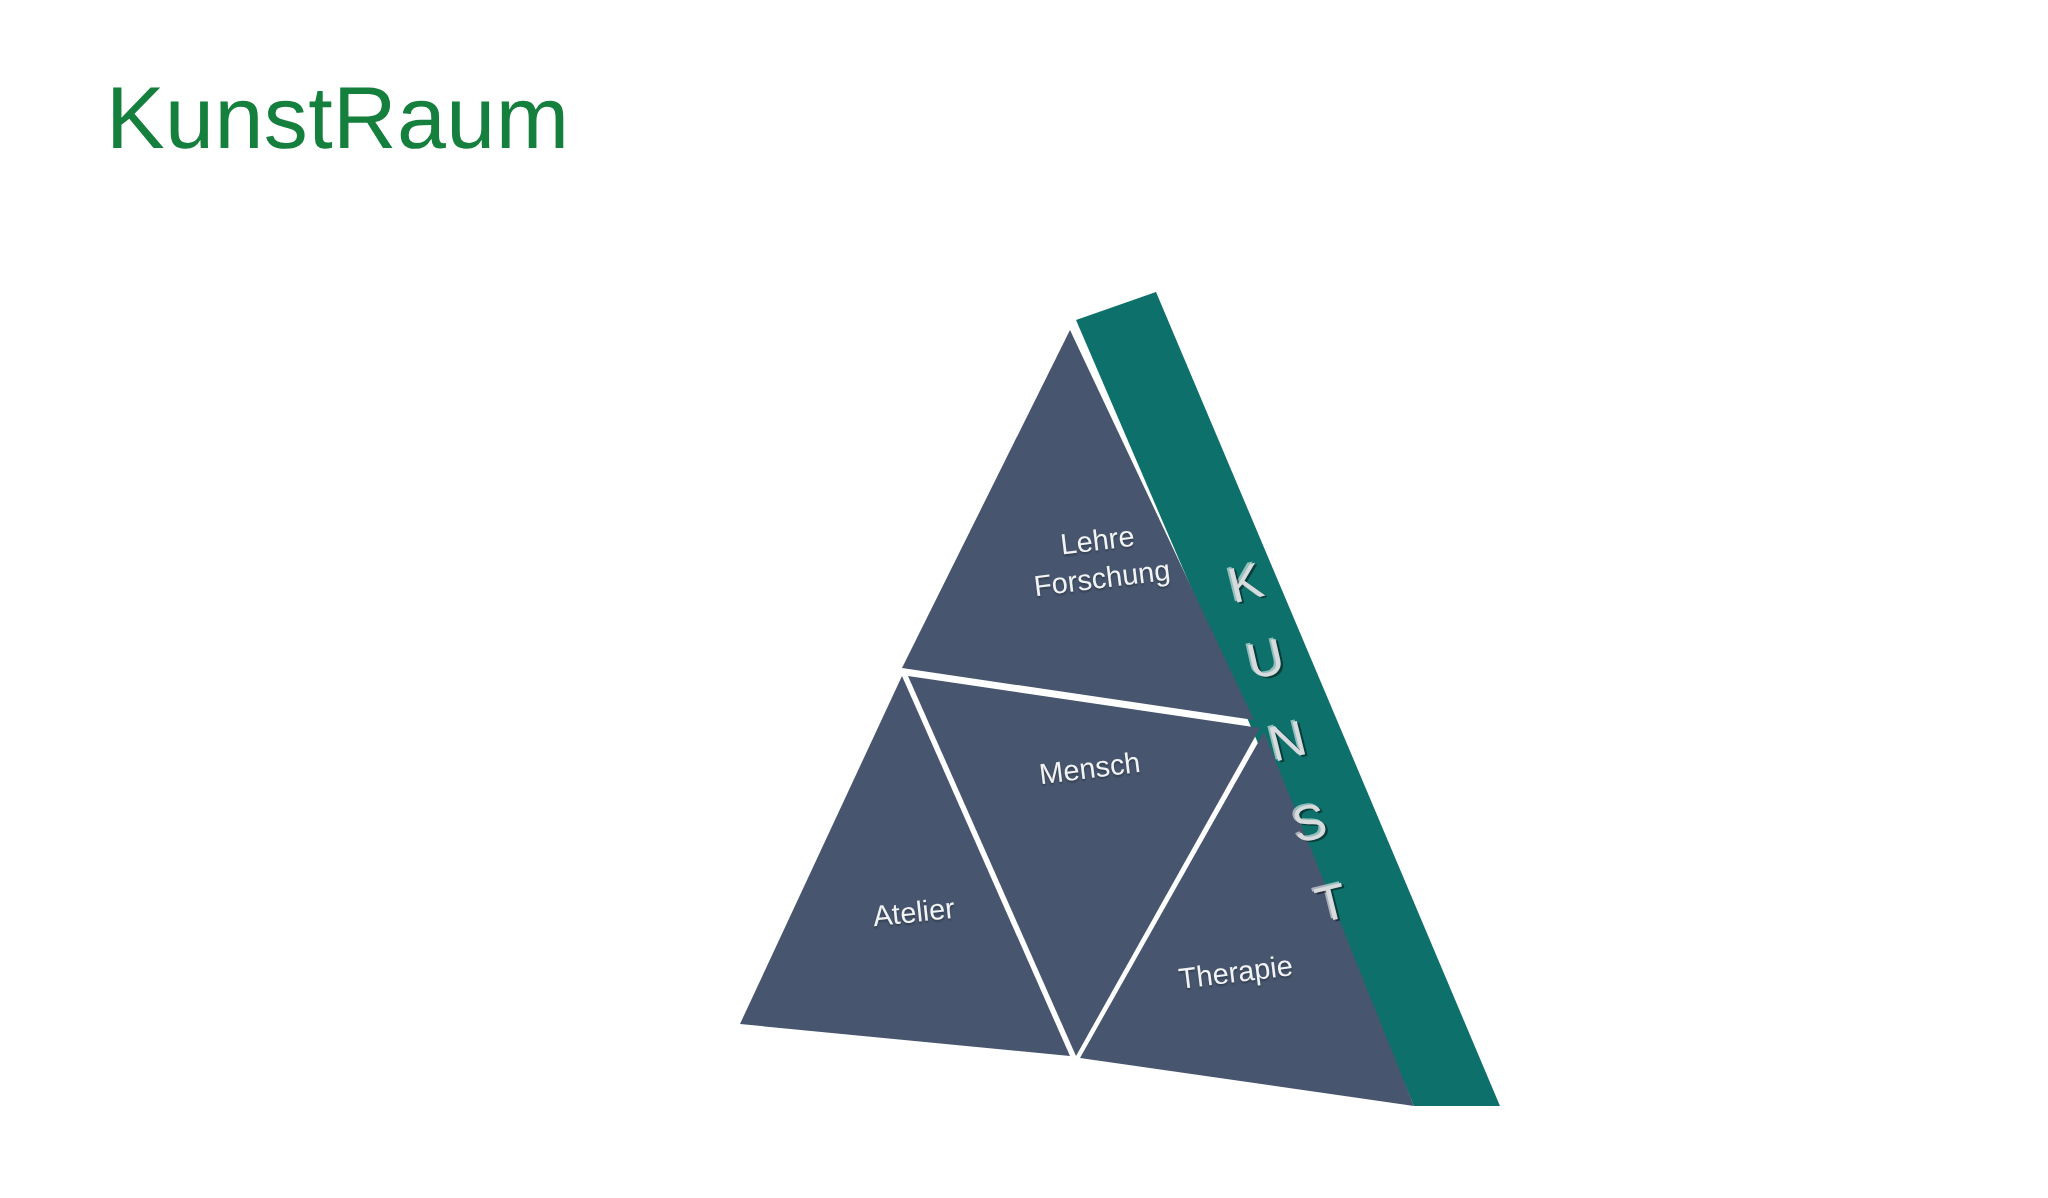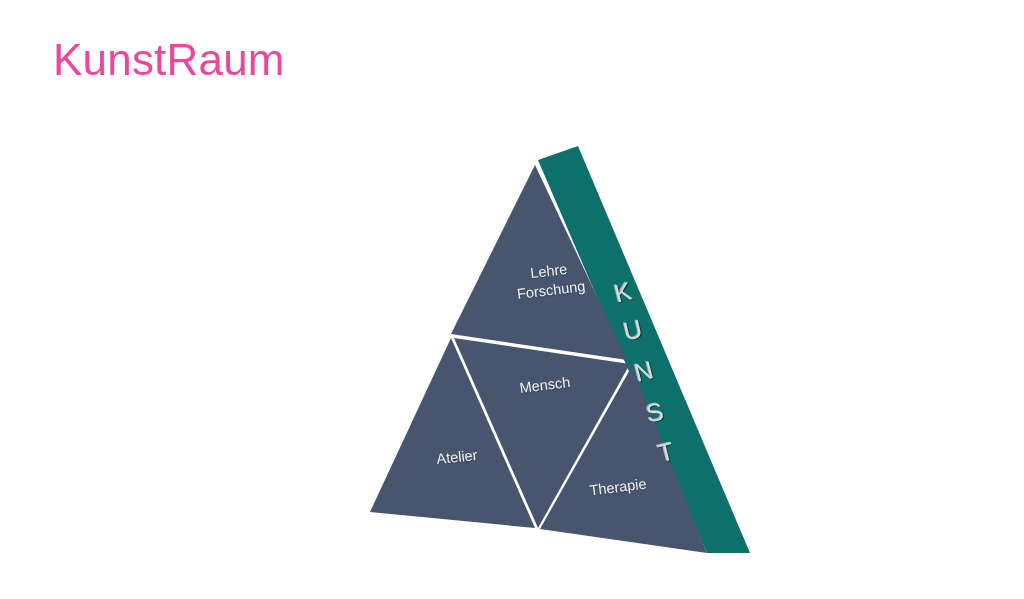--- a/index.html
+++ b/index.html
@@ -22,21 +22,21 @@
     background: #ffffff;
   }
   #page-title {
     position: absolute;
     left: 53px;
     top: 36px;
     font-family: "Liberation Sans", sans-serif;
     font-size: 44px;
     font-weight: 300;
     letter-spacing: 0.2px;
-    color: #ec4899;
+    color: #15803d;
     line-height: 1.1;
     white-space: nowrap;
   }
   #pyramid-diagram {
     position: absolute;
     left: 330px;
     top: 120px;
     width: 460px;
     height: 460px;
   }

